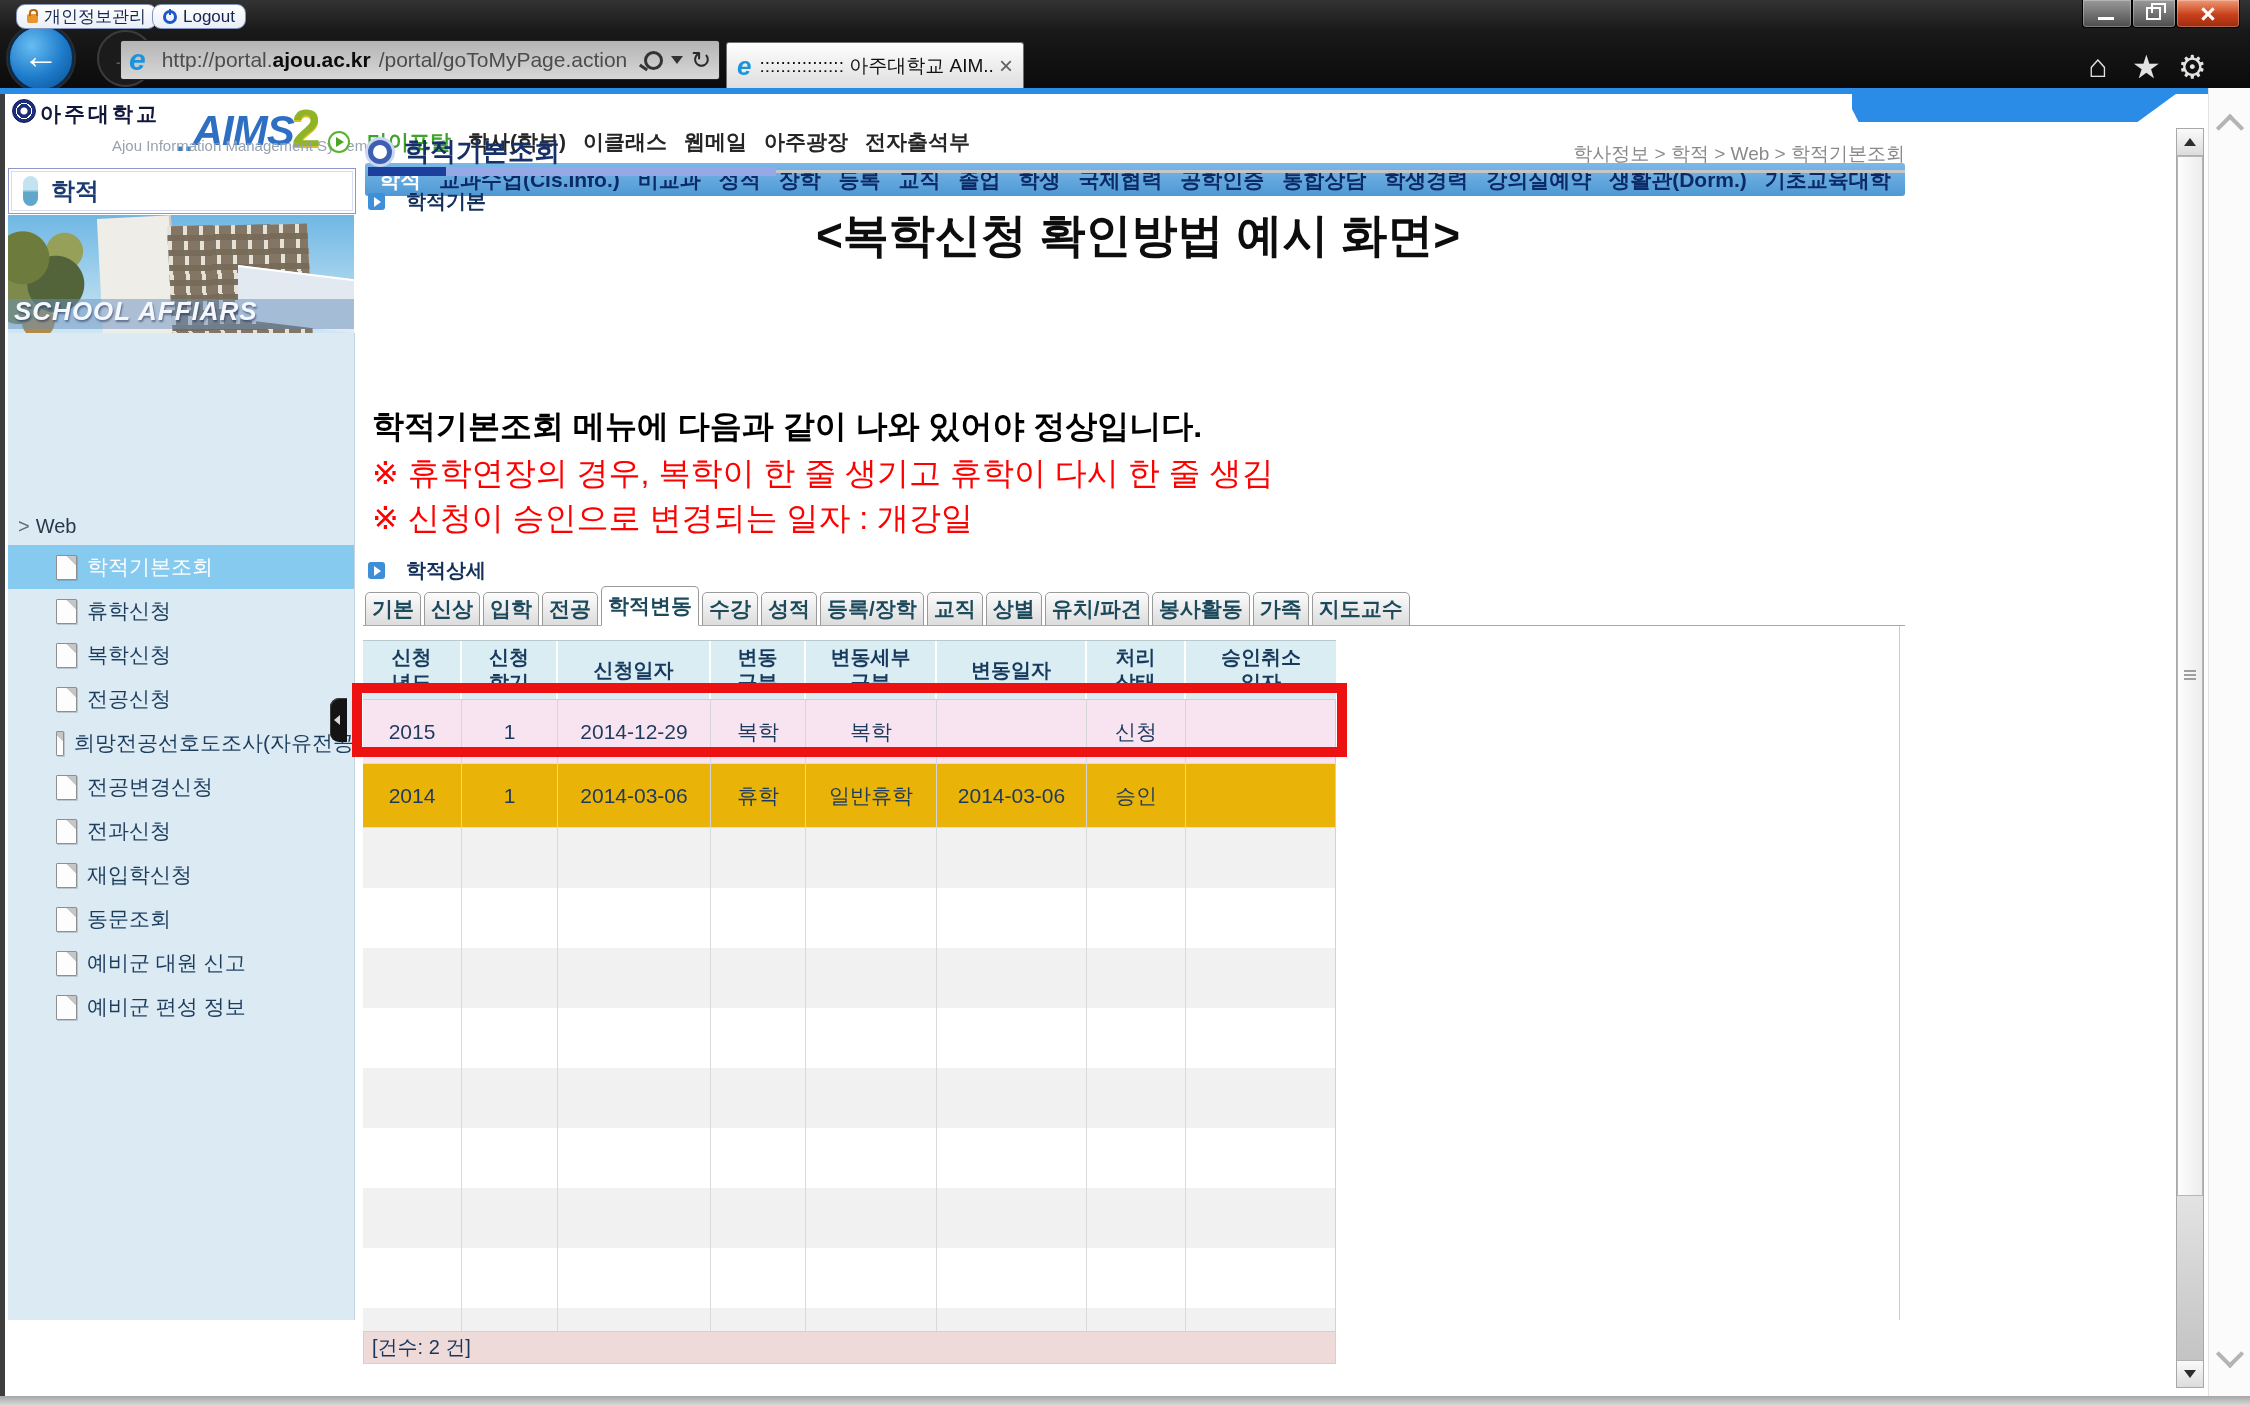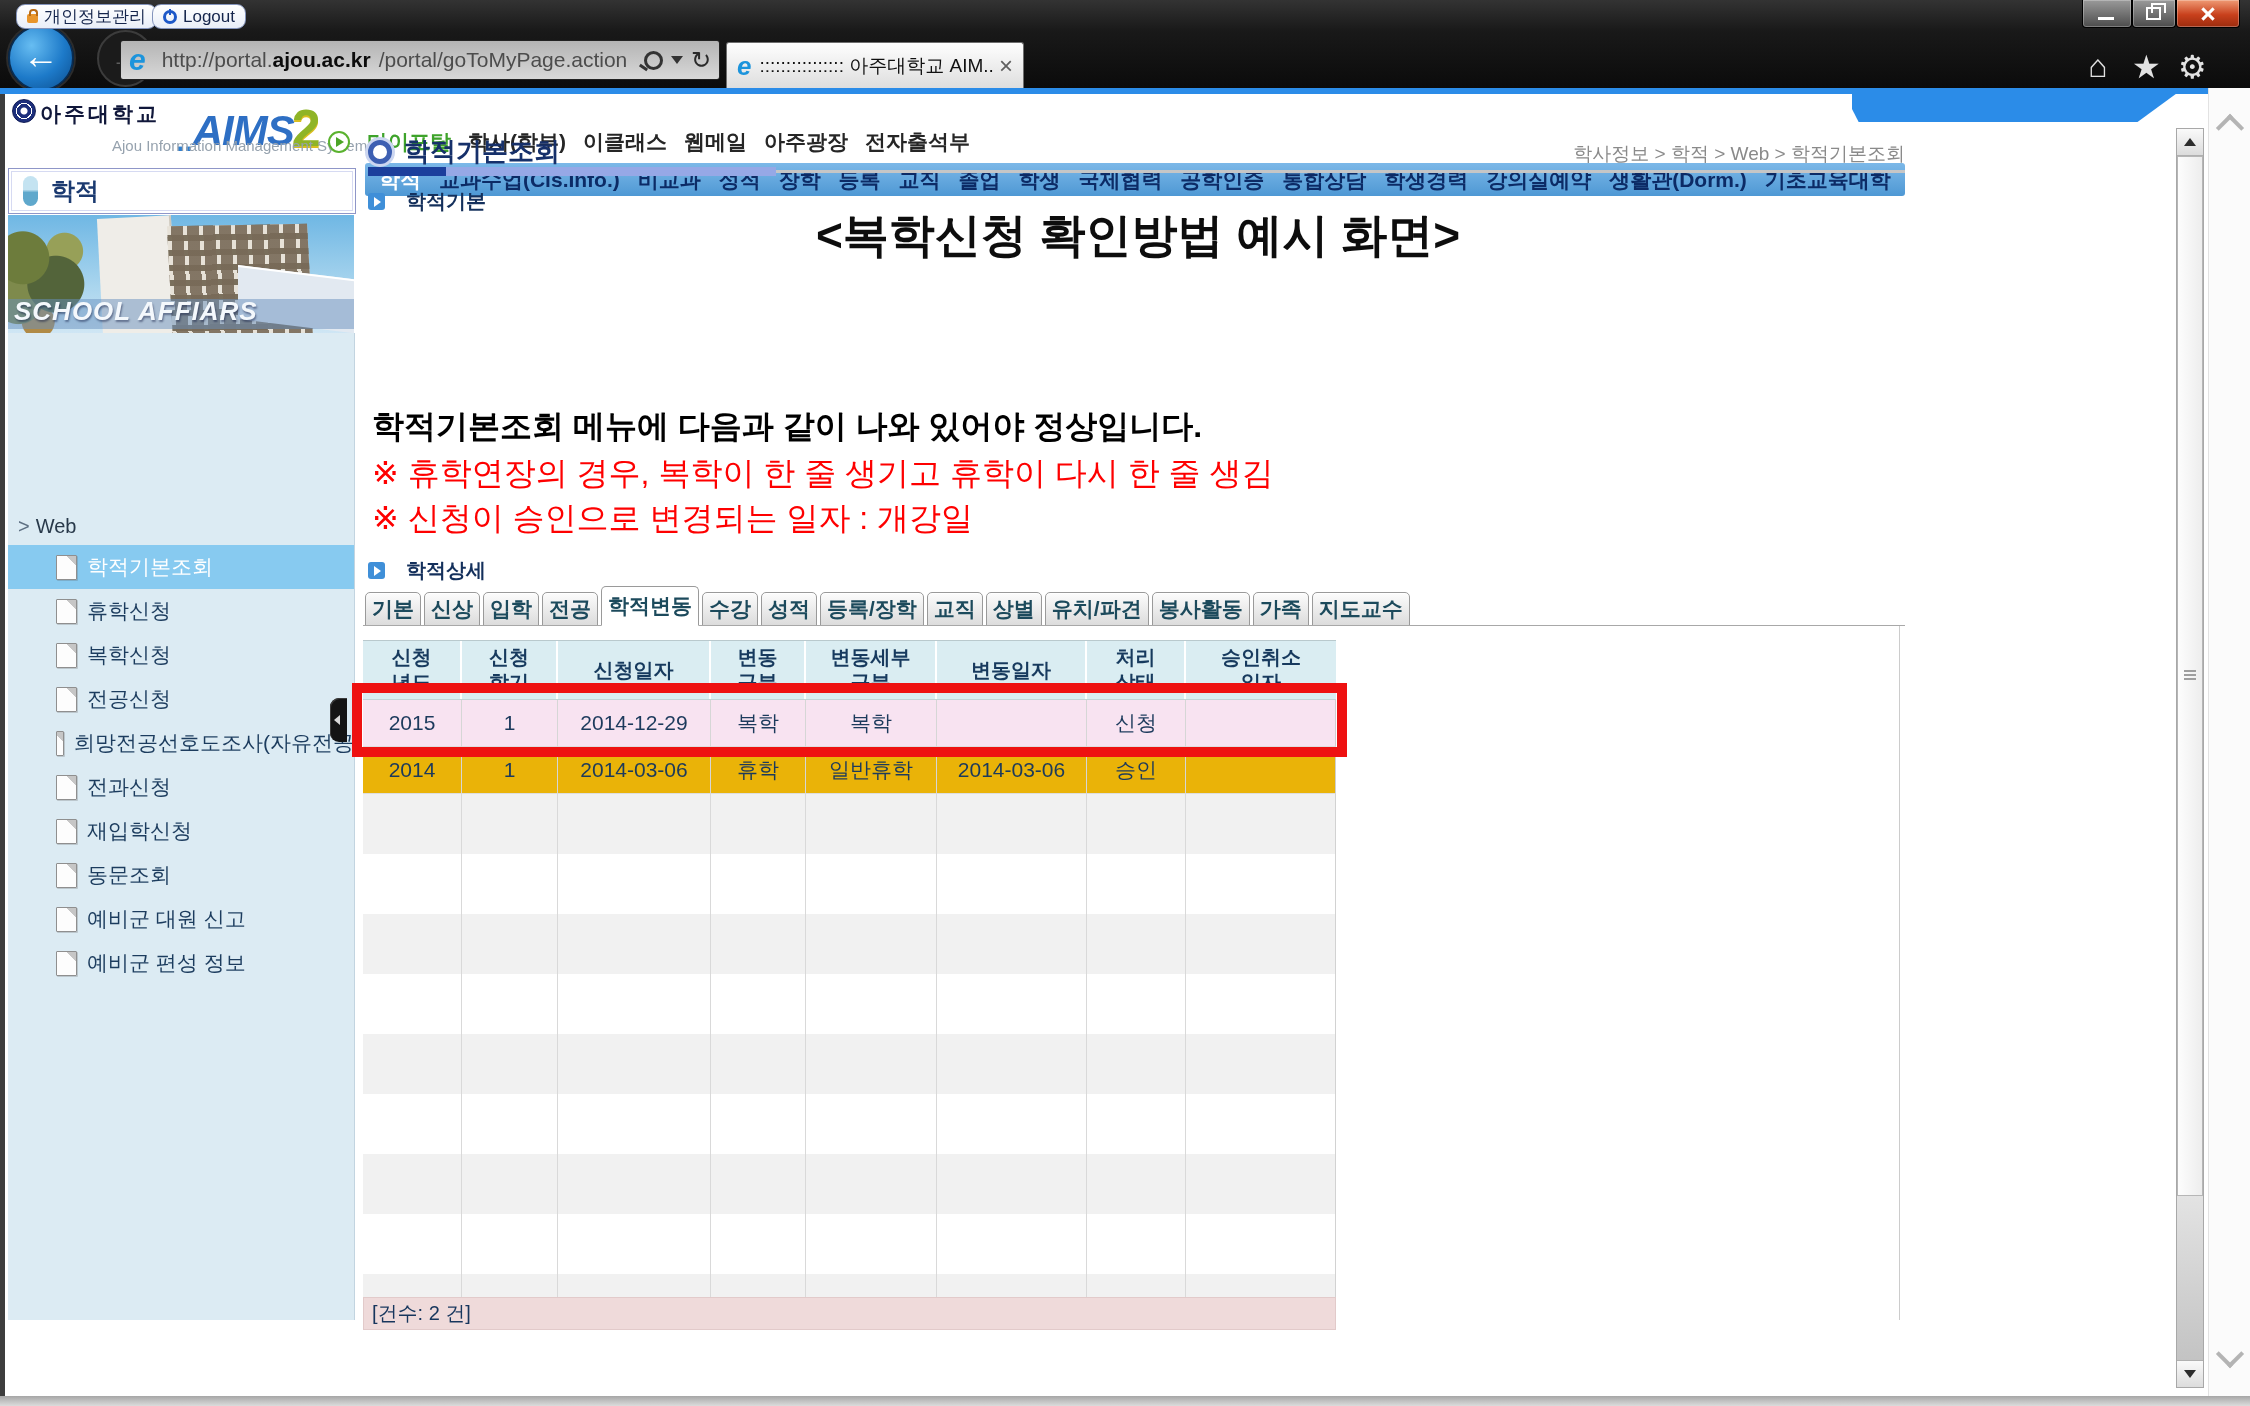--- a/index.html
+++ b/index.html
@@ -161,21 +161,21 @@
   .tab.active{height:40px;background:#fff;border-bottom:1px solid #fff;position:relative;z-index:3;}
   .panel-top-line{position:absolute;left:363px;top:625px;width:1542px;height:1px;background:#a8a8a8;}
   .panel-right{position:absolute;left:1899px;top:626px;width:1px;height:694px;background:#ccc;}
 
   .table-wrap{position:absolute;left:363px;top:640px;width:973px;}
   .thead,.tr,.stripe{display:grid;grid-template-columns:99px 96px 153px 95px 131px 150px 99px 150px;box-sizing:border-box;}
   .thead{height:60px;background:#daedf2;border-top:1px solid #b9c9cd;border-bottom:1px solid #c3d3d7;}
   .th{display:flex;flex-direction:column;justify-content:center;align-items:center;line-height:1.25;
       font-size:20px;font-weight:bold;color:#173a5e;border-right:2px solid #fff;}
   .th:last-child{border-right:none;}
-  .tr{height:47px;}
+  .tr{height:64px;}
   .tr.hl{background:#f8e3f1;} .tr.plain{background:#eab308;}
   .td{display:flex;align-items:center;justify-content:center;font-size:21px;color:#1c3a5c;
       border-right:1px solid #d6d6d6;border-bottom:1px solid #dedede;}
   .td:last-child{border-right:1px solid #cfcfcf;}
   .sc{border-right:1px solid #d9d9d9;}
   .sc:last-child{border-right:1px solid #d2d2d2;}
   .stripe.sg{background:#f1f1f1;} .stripe.sw{background:#fff;}
   .count-bar{height:33px;background:#efdada;border:1px solid #e2caca;box-sizing:border-box;
              display:flex;align-items:center;padding-left:8px;font-size:20px;color:#17365d;}
 
@@ -336,20 +336,24 @@
         <div class="side-item">
           <span class="page-icon"></span>
           <span class="side-label">전공신청</span>
         </div>
         <div class="side-item">
           <span class="page-icon"></span>
           <span class="side-label">희망전공선호도조사(자유전공</span>
         </div>
         <div class="side-item">
           <span class="page-icon"></span>
+          <span class="side-label">전공변경신청</span>
+        </div>
+        <div class="side-item">
+          <span class="page-icon"></span>
           <span class="side-label">전과신청</span>
         </div>
         <div class="side-item">
           <span class="page-icon"></span>
           <span class="side-label">재입학신청</span>
         </div>
         <div class="side-item">
           <span class="page-icon"></span>
           <span class="side-label">동문조회</span>
         </div>

